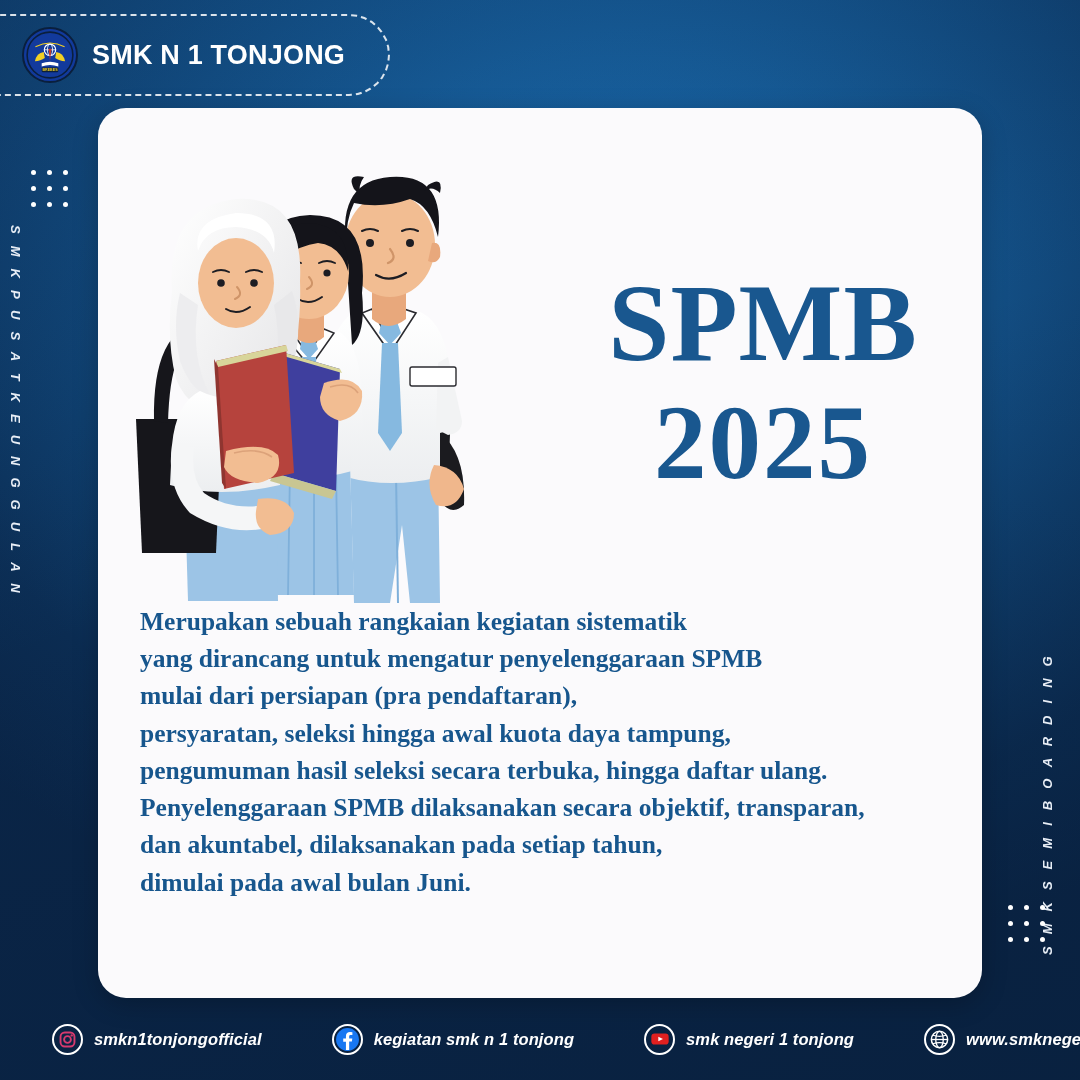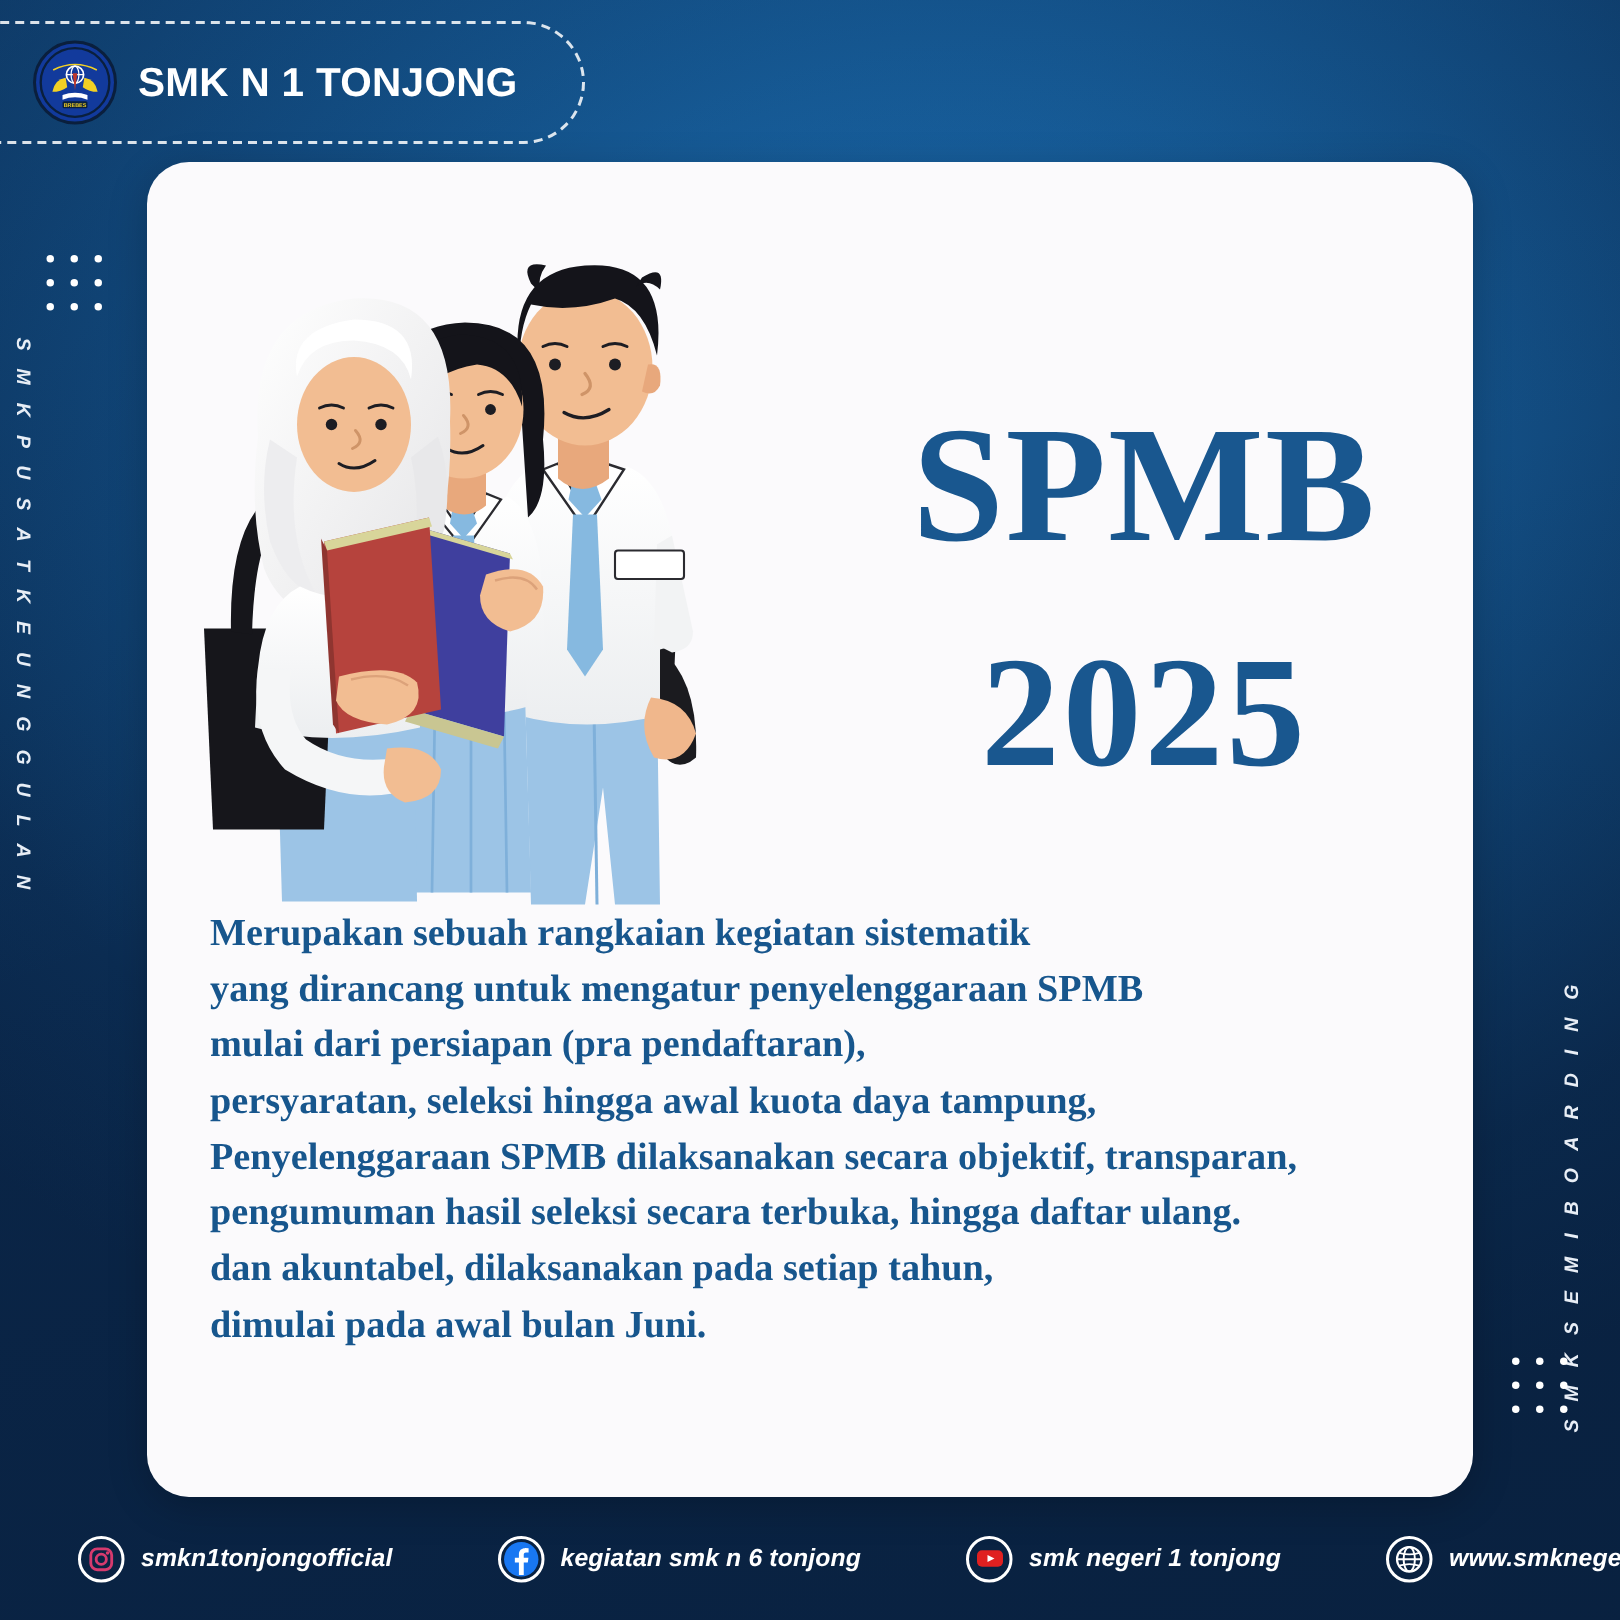--- a/index.html
+++ b/index.html
@@ -108,21 +108,21 @@
     left:470px; top:160px;
     width:390px;
     text-align:center;
     font-family:"Liberation Serif", serif;
     color:#19578f;
     font-weight:bold;
     line-height:1.0;
     z-index:3;
   }
   .title-main{ font-size:110px; letter-spacing:1px; }
-  .title-year{ font-size:105px; margin-top:44px; letter-spacing:2px; }
+  .title-year{ font-size:105px; margin-top:12px; letter-spacing:2px; }
 
   
   .body-text{
     position:absolute;
     left:42px; top:495px;
     width:836px;
     font-family:"Liberation Serif", serif;
     font-weight:bold;
     color:#17568d;
     font-size:25.5px;
@@ -362,22 +362,22 @@
     <div class="title-block">
       <div class="title-main">SPMB</div>
       <div class="title-year">2025</div>
     </div>
 
     <div class="body-text">
       <p>Merupakan sebuah rangkaian kegiatan sistematik</p>
       <p>yang dirancang untuk mengatur penyelenggaraan SPMB</p>
       <p>mulai dari persiapan (pra pendaftaran),</p>
       <p>persyaratan, seleksi hingga awal kuota daya tampung,</p>
+      <p>pengumuman hasil seleksi secara terbuka, hingga daftar ulang.</p>
       <p>Penyelenggaraan SPMB dilaksanakan secara objektif, transparan,</p>
-      <p>pengumuman hasil seleksi secara terbuka, hingga daftar ulang.</p>
       <p>dan akuntabel, dilaksanakan pada setiap tahun,</p>
       <p>dimulai pada awal bulan Juni.</p>
     </div>
   </div>
 
   <div class="footer">
 
     <div class="social">
       <span class="ic">
         <svg viewBox="0 0 24 24" width="19" height="19" aria-hidden="true">
@@ -389,21 +389,21 @@
       <span class="lb">smkn1tonjongofficial</span>
     </div>
 
     <div class="social">
       <span class="ic">
         <svg viewBox="0 0 24 24" width="25" height="25" aria-hidden="true">
           <circle cx="12" cy="12" r="11" fill="#1877f2"></circle>
           <path d="M13.6 22v-8h2.6l.4-3h-3V9.1c0-.9.25-1.5 1.5-1.5H16.7V5a21 21 0 0 0-2.3-.12c-2.3 0-3.9 1.4-3.9 4v2.2H7.9v3h2.6v8z" fill="#ffffff"></path>
         </svg>
       </span>
-      <span class="lb">kegiatan smk  n 6 tonjong</span>
+      <span class="lb">kegiatan smk  n 1 tonjong</span>
     </div>
 
     <div class="social">
       <span class="ic">
         <svg viewBox="0 0 24 24" width="20" height="20" aria-hidden="true">
           <rect x="1.6" y="5.4" width="20.8" height="13.2" rx="4" fill="#e02020"></rect>
           <path d="M10 9.2 L15.6 12 L10 14.8 Z" fill="#ffffff"></path>
         </svg>
       </span>
       <span class="lb">smk  negeri 1  tonjong</span>

